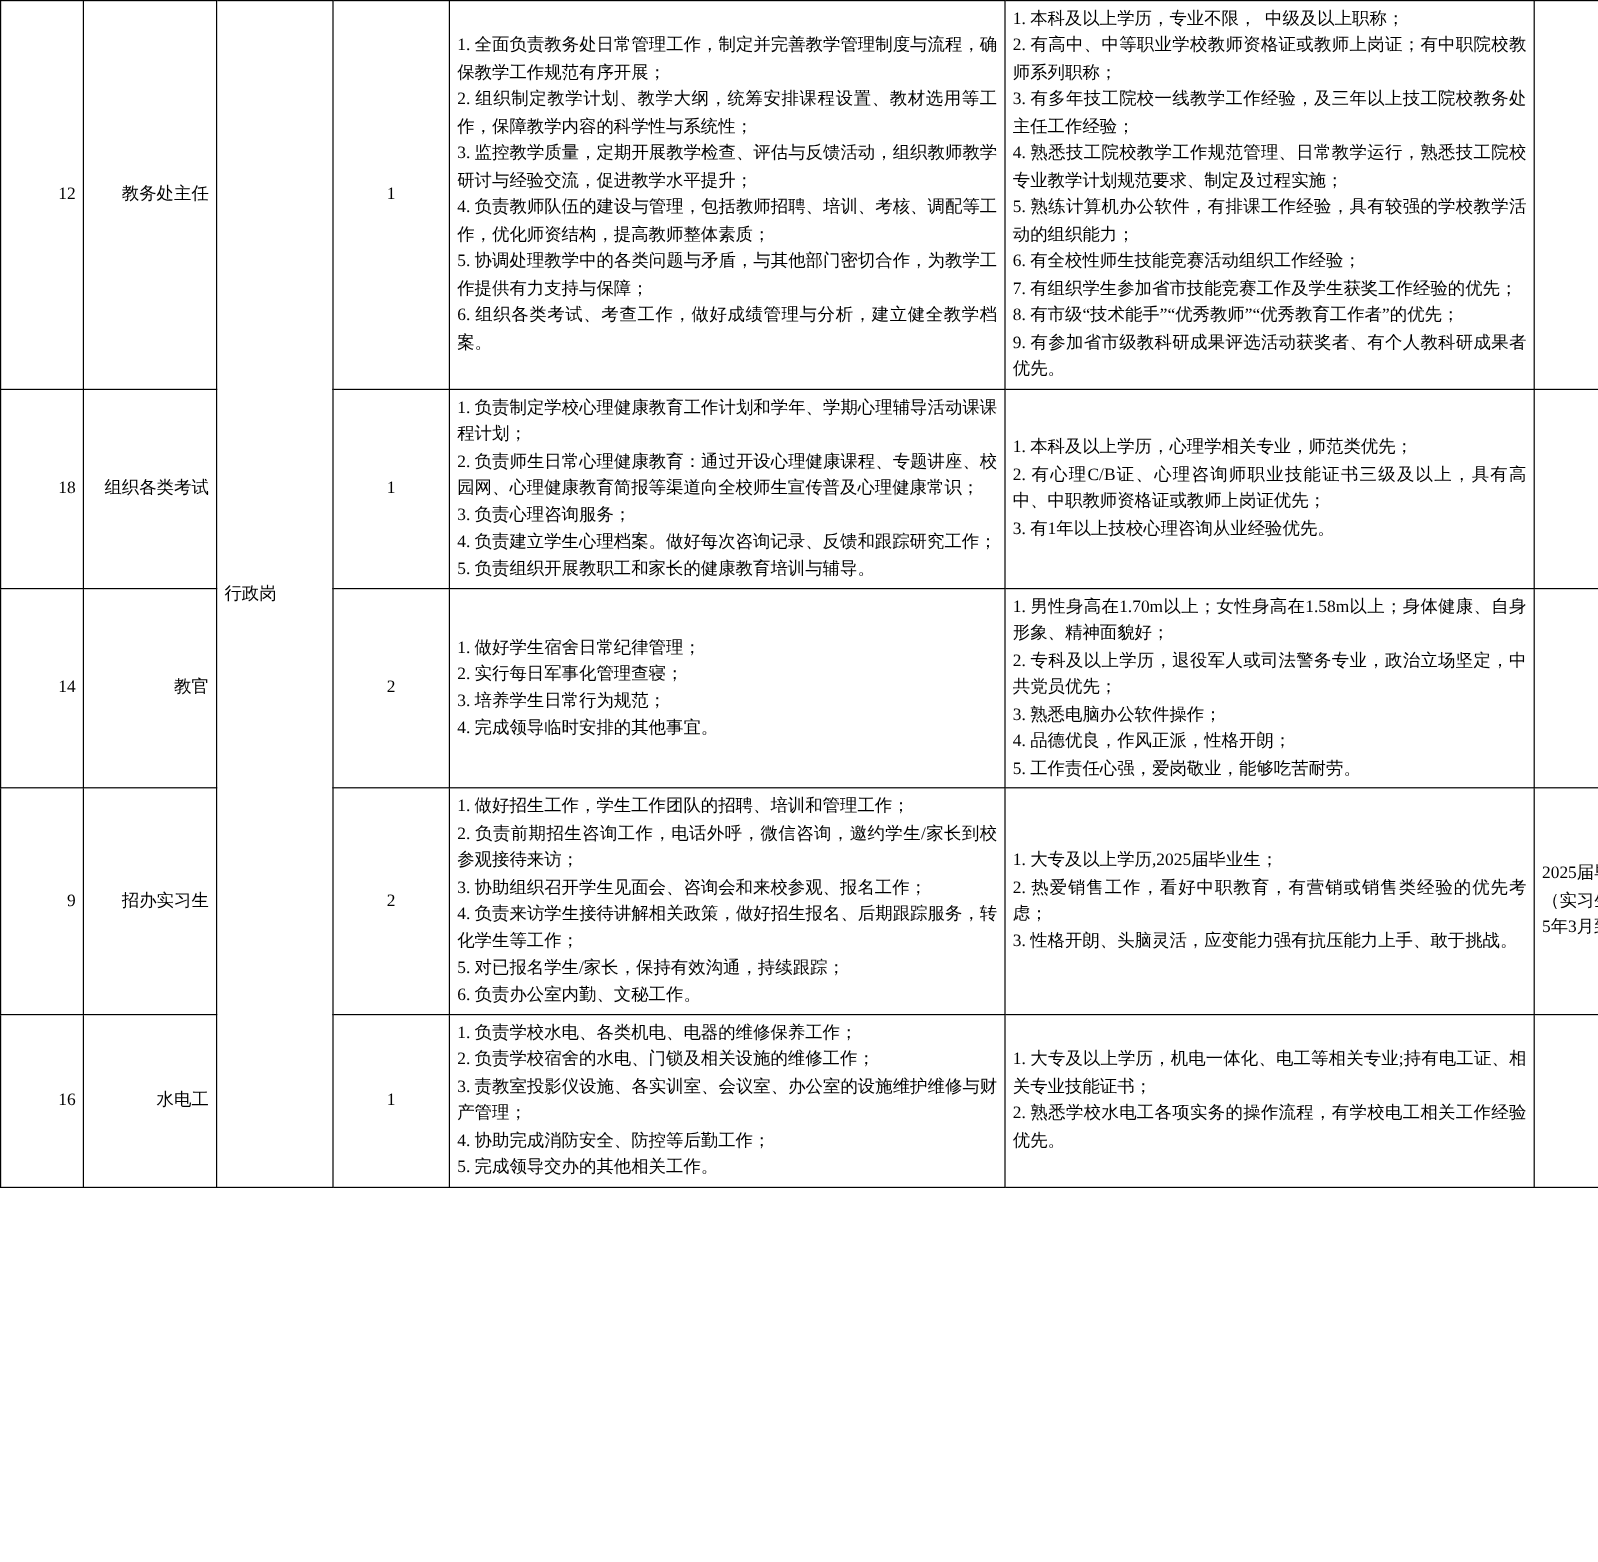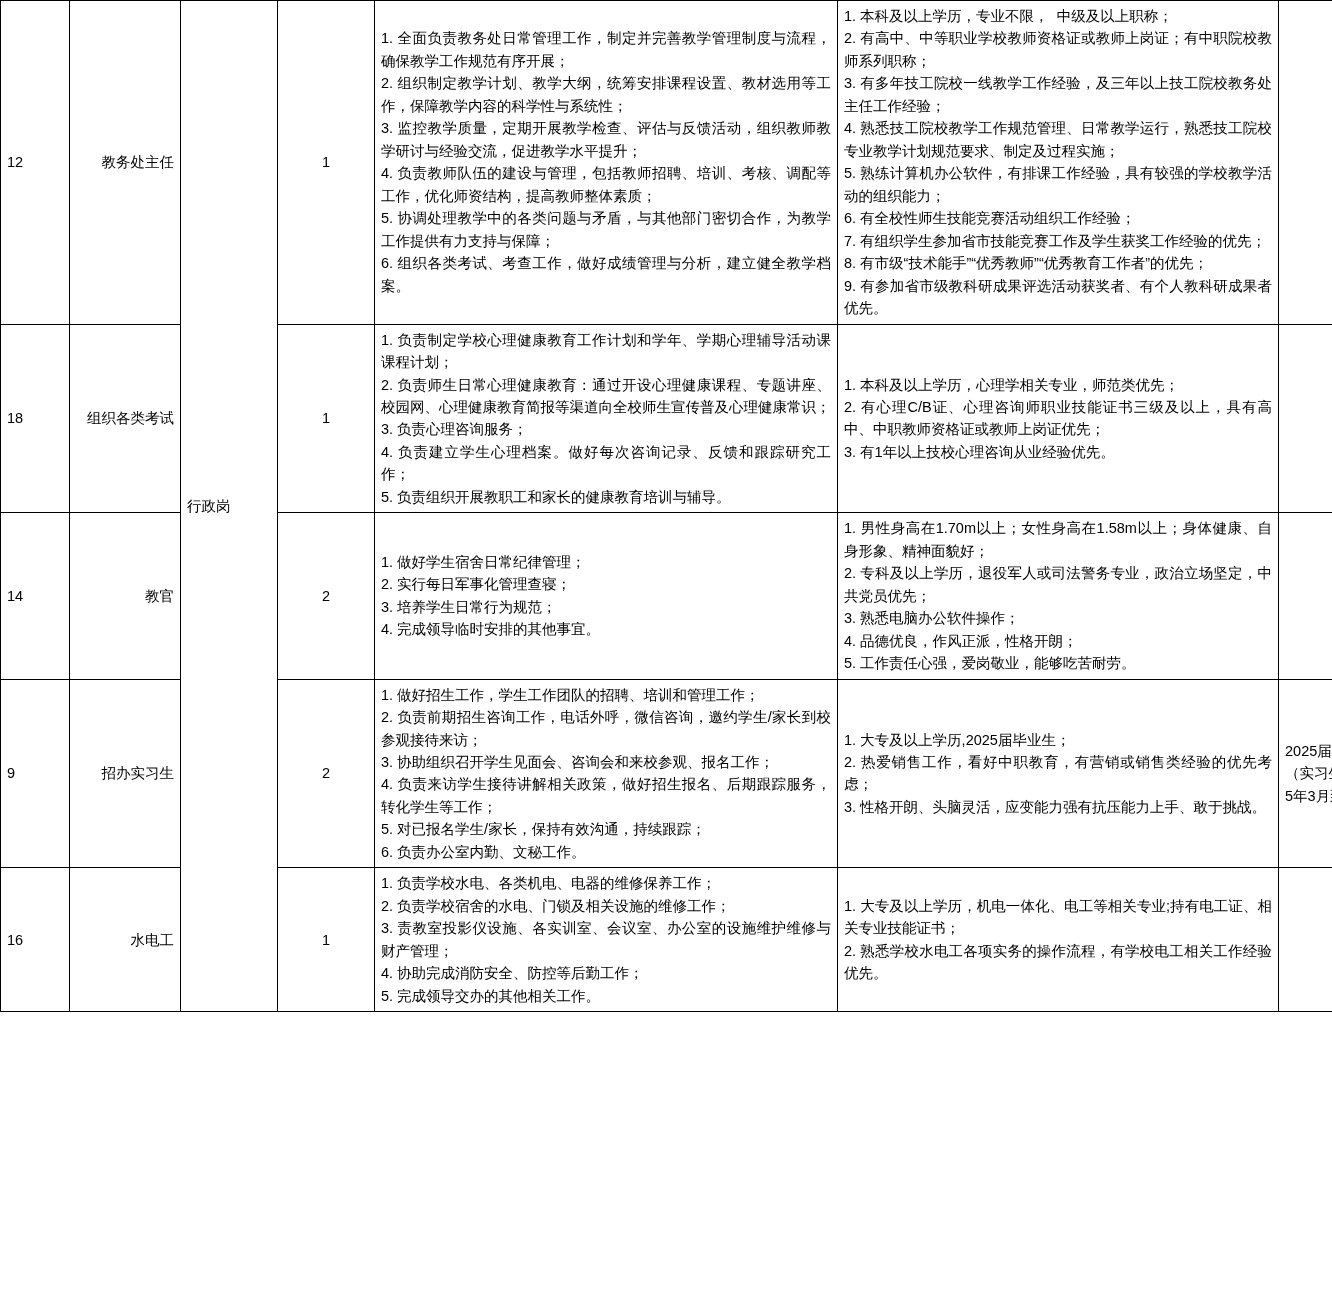--- a/index.html
+++ b/index.html
@@ -17,24 +17,25 @@
     border-collapse: collapse;
     width: 1332px;
     table-layout: fixed;
   }
   table.job-table td {
     border: 1px solid #000000;
     vertical-align: middle;
     padding: 4px 6px;
     line-height: 1.55;
     word-break: break-all;
+    font-family: Liberation Serif, serif;
   }
   td.col-no {
     width: 56px;
-    text-align: left;
+    text-align: right;
     vertical-align: middle;
   }
   td.col-post {
     width: 98px;
     text-align: right;
     vertical-align: middle;
   }
   td.col-cat {
     width: 84px;
     text-align: left;

